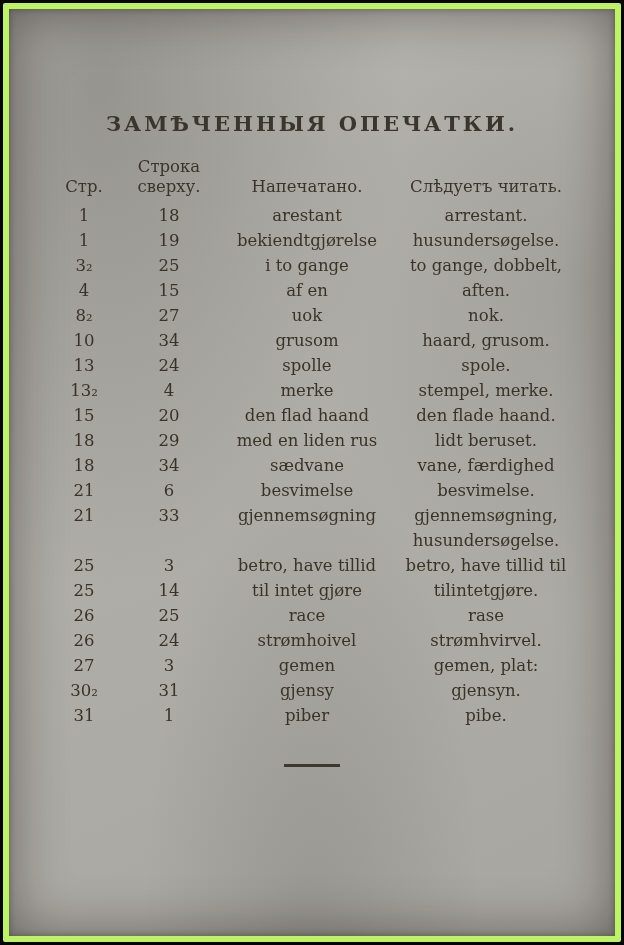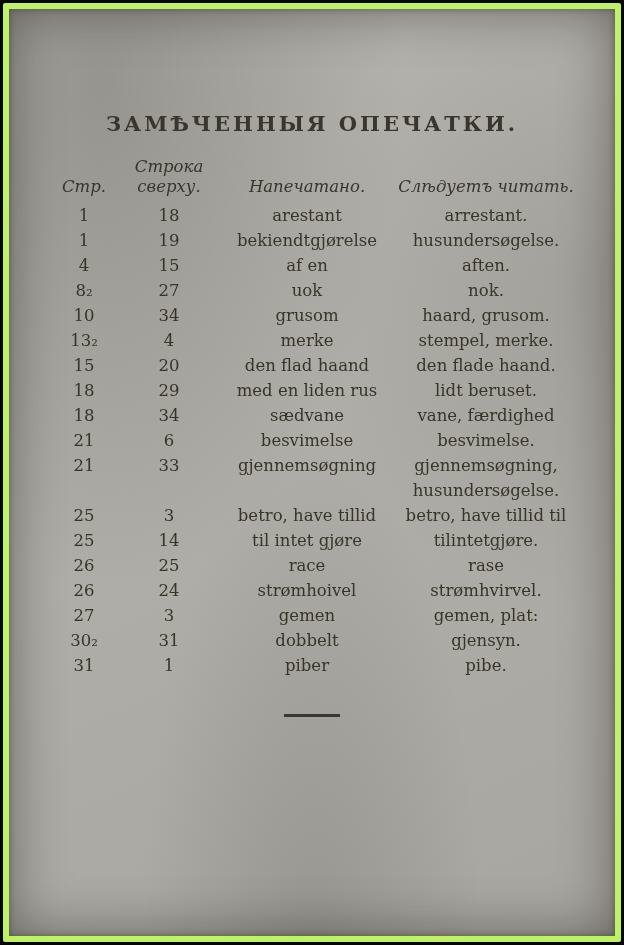--- a/index.html
+++ b/index.html
@@ -46,21 +46,20 @@
   table.errata col.c-printed { width: 178px; }
   table.errata col.c-correct { width: 180px; }
   table.errata th {
     font-weight: normal;
     font-size: 16.5px;
     vertical-align: bottom;
     white-space: pre-line;
     line-height: 20px;
     padding-bottom: 6px;
     color: #39352d;
-    font-style: italic;
   }
   table.errata td {
     font-size: 16.5px;
     text-align: center;
     vertical-align: top;
     line-height: 25px;
     white-space: pre-line;
     color: #383428;
     padding: 0 2px;
   }
@@ -102,36 +101,48 @@
             <td>arestant</td>
             <td>arrestant.</td>
           </tr>
           <tr>
             <td>1</td>
             <td>19</td>
             <td>bekiendtgjørelse</td>
             <td>husundersøgelse.</td>
           </tr>
           <tr>
+            <td>3₂</td>
+            <td>25</td>
+            <td>i to gange</td>
+            <td>to gange, dobbelt,</td>
+          </tr>
+          <tr>
             <td>4</td>
             <td>15</td>
             <td>af en</td>
             <td>aften.</td>
           </tr>
           <tr>
             <td>8₂</td>
             <td>27</td>
             <td>uok</td>
             <td>nok.</td>
           </tr>
           <tr>
             <td>10</td>
             <td>34</td>
             <td>grusom</td>
             <td>haard, grusom.</td>
+          </tr>
+          <tr>
+            <td>13</td>
+            <td>24</td>
+            <td>spolle</td>
+            <td>spole.</td>
           </tr>
           <tr>
             <td>13₂</td>
             <td>4</td>
             <td>merke</td>
             <td>stempel, merke.</td>
           </tr>
           <tr>
             <td>15</td>
             <td>20</td>
@@ -189,21 +200,21 @@
           </tr>
           <tr>
             <td>27</td>
             <td>3</td>
             <td>gemen</td>
             <td>gemen, plat:</td>
           </tr>
           <tr>
             <td>30₂</td>
             <td>31</td>
-            <td>dobbelt</td>
+            <td>gjensy</td>
             <td>gjensyn.</td>
           </tr>
           <tr>
             <td>31</td>
             <td>1</td>
             <td>piber</td>
             <td>pibe.</td>
           </tr>
         </tbody>
     </table>

